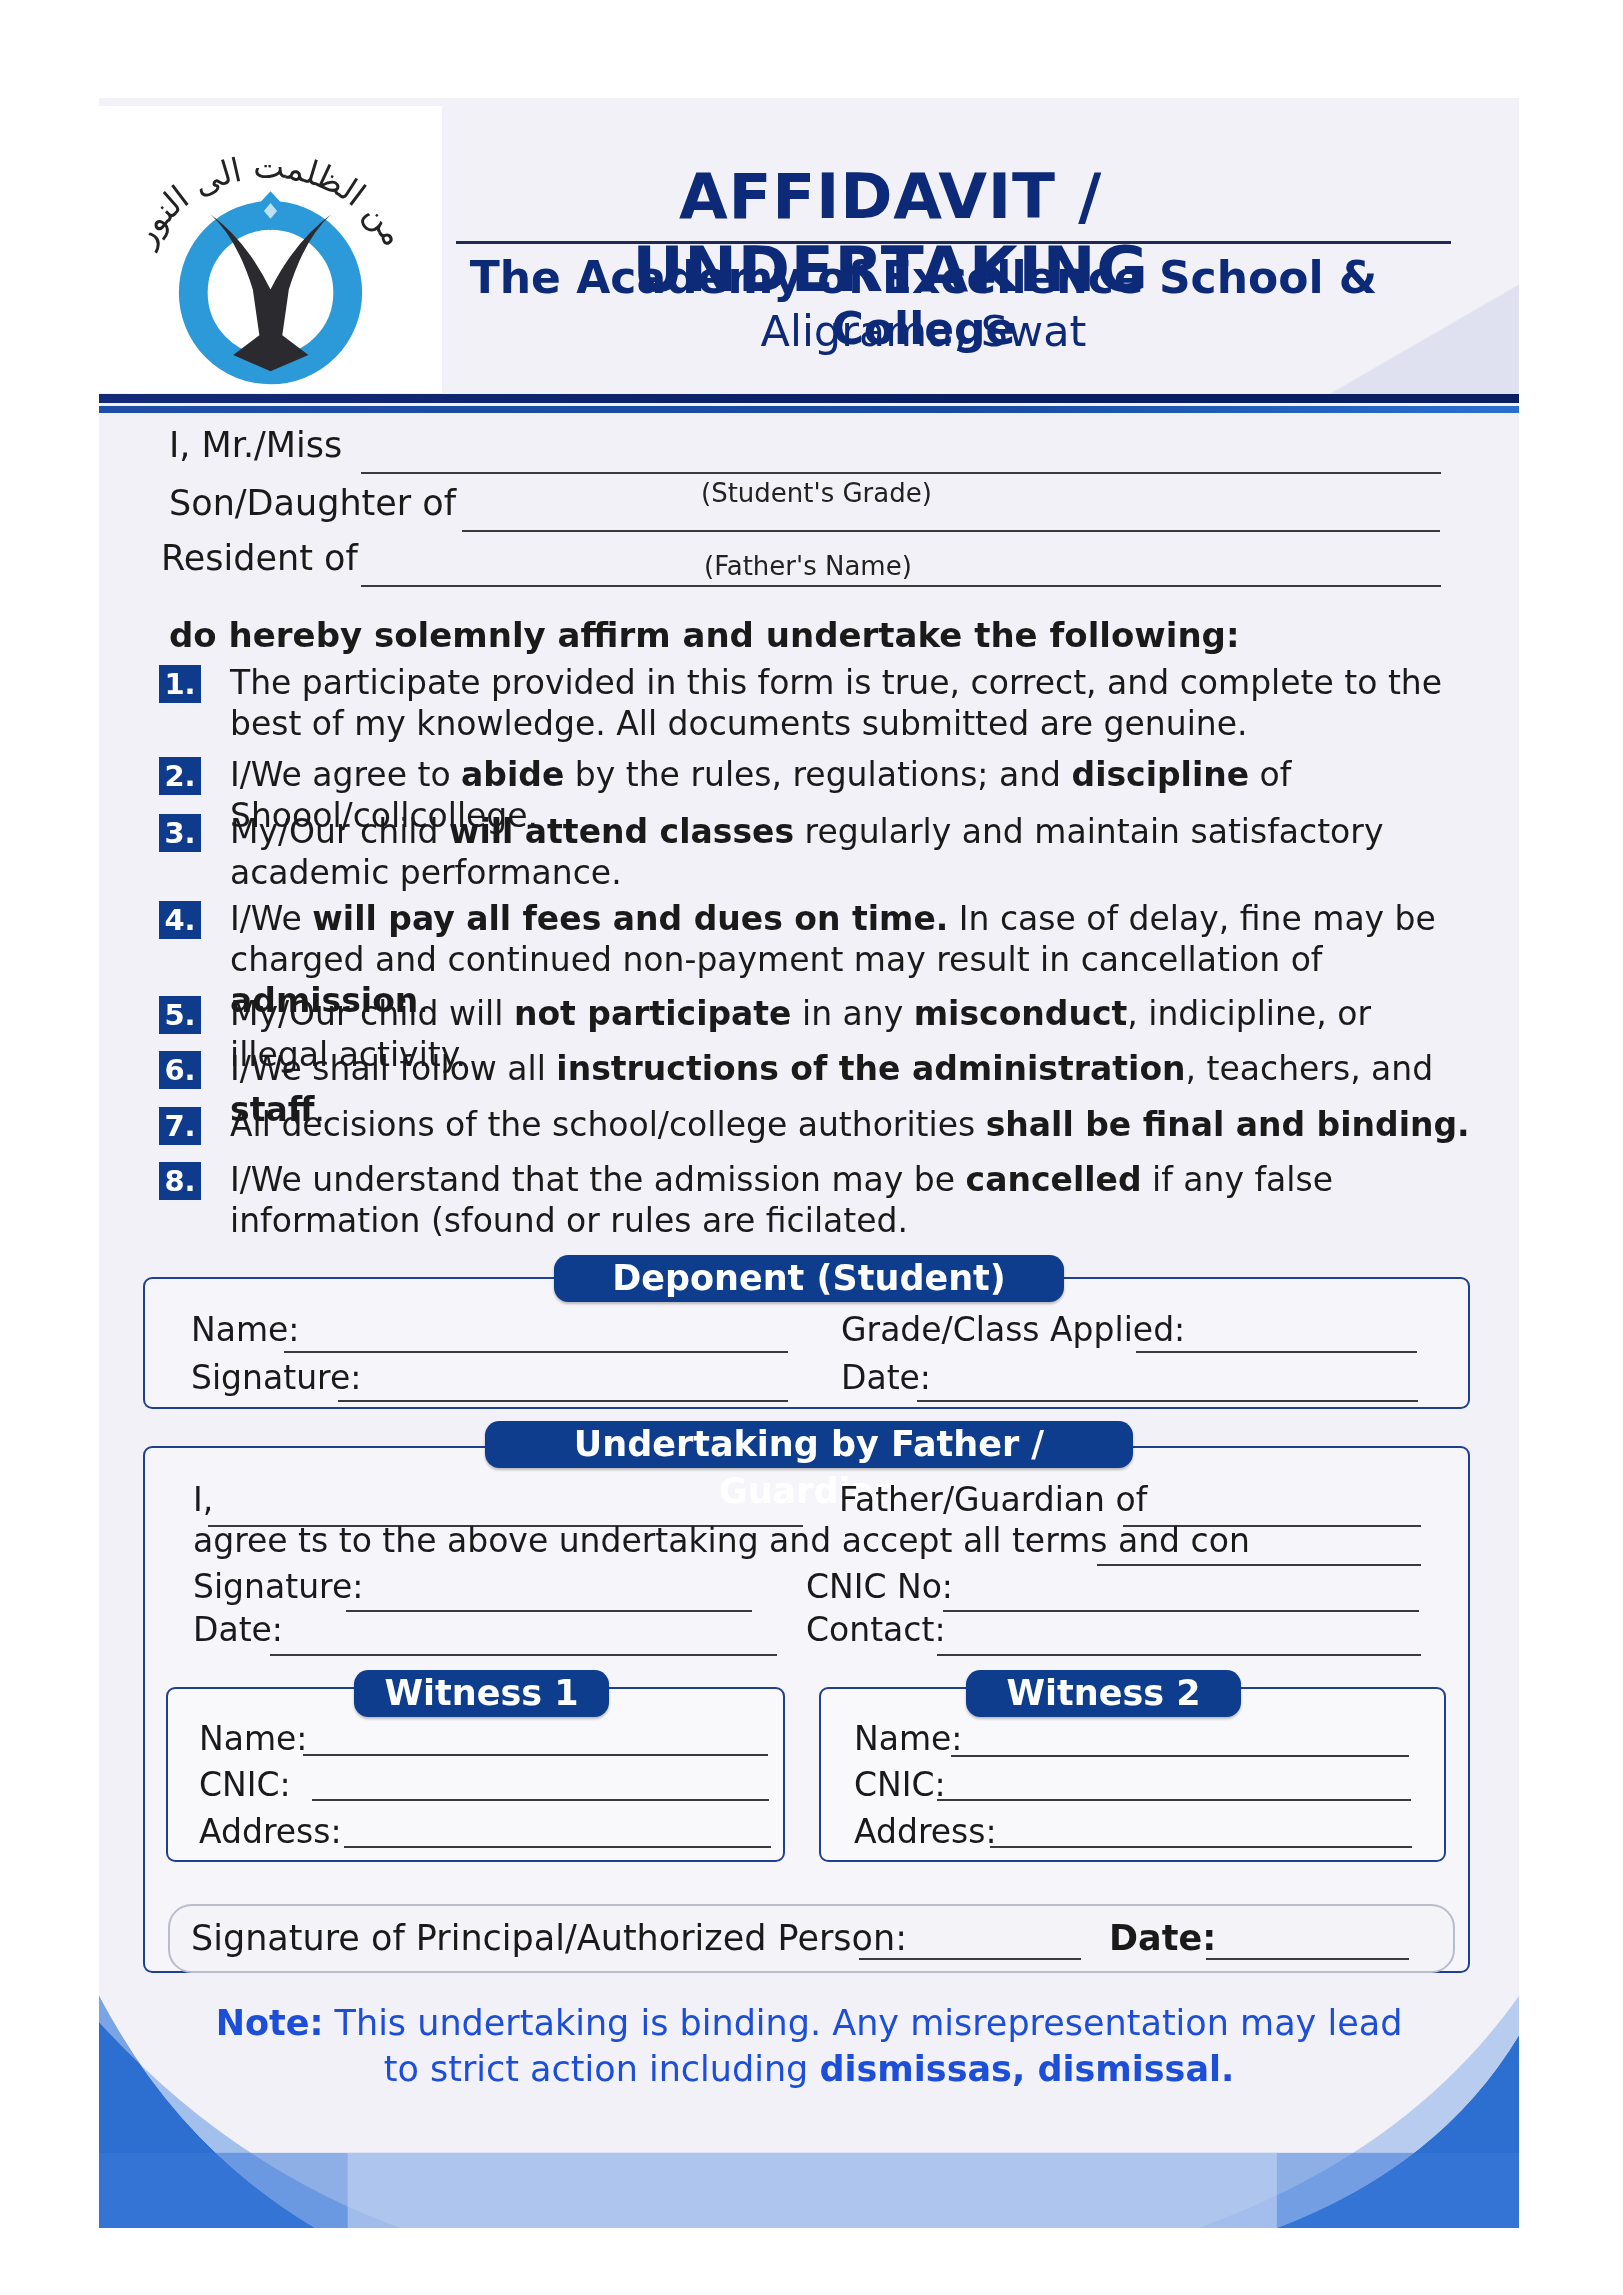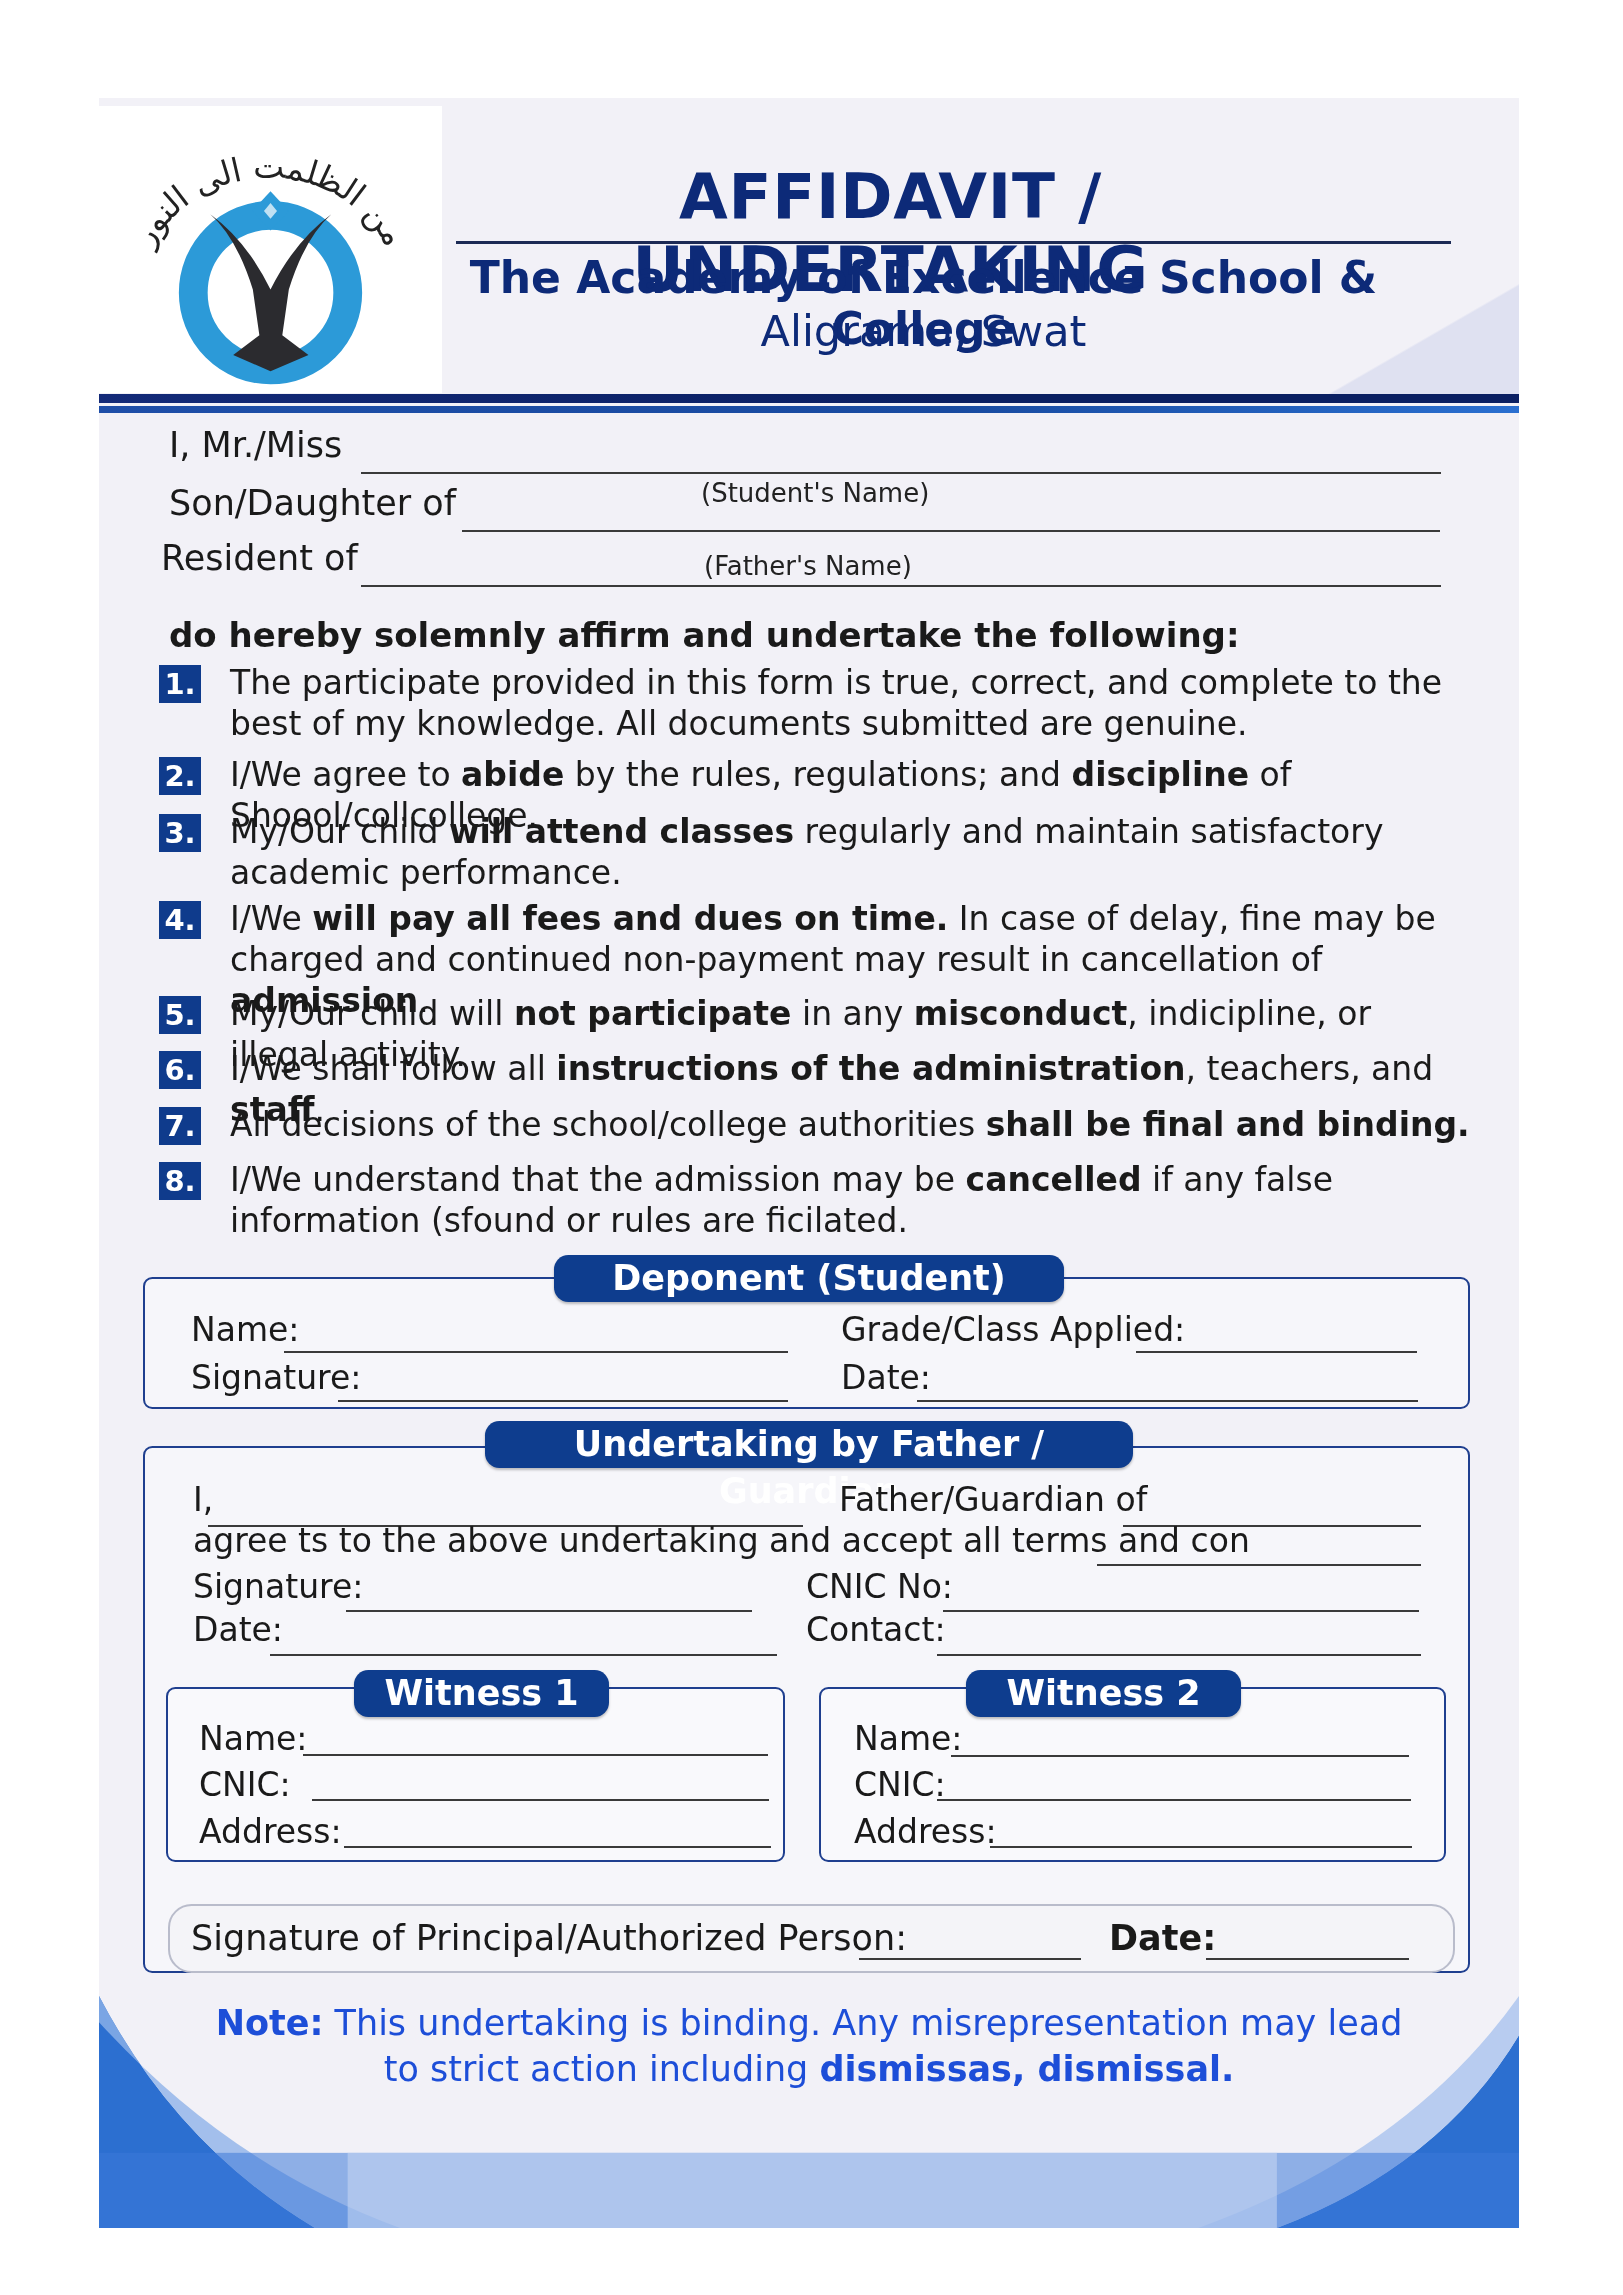--- a/index.html
+++ b/index.html
@@ -91,21 +91,21 @@
   <div class="hdr-title">AFFIDAVIT / UNDERTAKING</div>
   <div class="hdr-rule"></div>
   <div class="hdr-school">The Academy of Excellence School &amp; College</div>
   <div class="hdr-place">Aligrama, Swat</div>
   <div class="hdr-corner"></div>
   <div class="band1"></div>
   <div class="band2"></div>
 
   <div class="field-line" style="left:70px; top:327px;">I, Mr./Miss</div>
   <div class="uline" style="left:262px; top:374px; width:1080px;"></div>
-  <div class="hint" style="left:602px; top:380px;">(Student's Name)</div>
+  <div class="hint" style="left:602px; top:380px;">(Student's Grade)</div>
 
   <div class="field-line" style="left:70px; top:385px;">Son/Daughter of</div>
   <div class="uline" style="left:363px; top:432px; width:978px;"></div>
   <div class="hint" style="left:605px; top:453px;">(Father's Name)</div>
 
   <div class="field-line" style="left:62px; top:440px;">Resident of</div>
   <div class="uline" style="left:262px; top:487px; width:1080px;"></div>
 
   <div class="affirm">do hereby solemnly affirm and undertake the following:</div>
 

